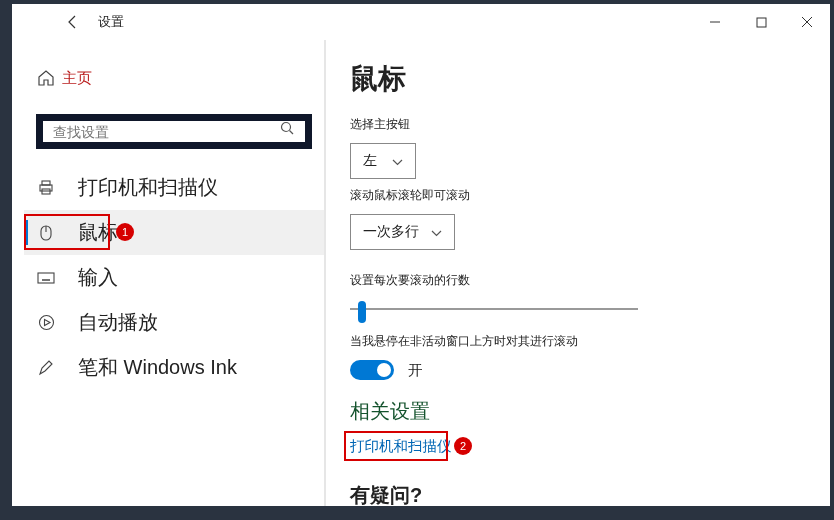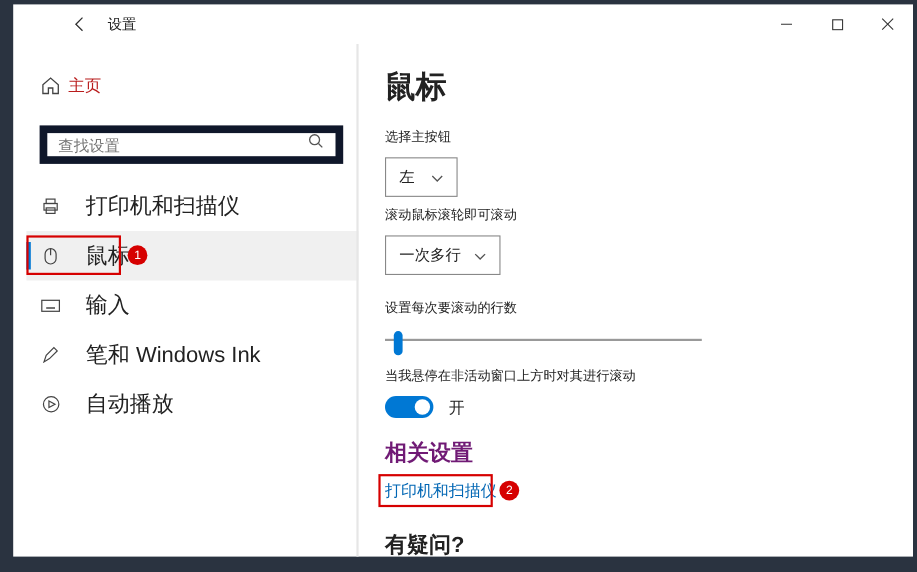--- a/index.html
+++ b/index.html
@@ -34,21 +34,21 @@
   .select { height: 36px; border: 1px solid #888; display: inline-flex; align-items: center; padding: 0 12px; min-width: 66px; justify-content: space-between; color: #222; font-size: 14px; }
   .select.wide { min-width: 100px; }
   .chev { margin-left: 12px; color: #555; }
   .slider-wrap { margin-top: 10px; margin-bottom: 14px; width: 288px; position: relative; height: 20px; }
   .slider-track { position: absolute; left: 0; right: 0; top: 9px; height: 2px; background: #999; }
   .slider-thumb { position: absolute; top: 2px; width: 8px; height: 22px; background: #0078d4; border-radius: 4px; left: 8px; }
   .toggle-row { display: flex; align-items: center; margin-top: 10px; margin-bottom: 18px; }
   .toggle { width: 44px; height: 20px; border-radius: 10px; background: #0078d4; position: relative; }
   .toggle::after { content: ""; position: absolute; right: 3px; top: 3px; width: 14px; height: 14px; border-radius: 50%; background: #fff; }
   .toggle-label { margin-left: 14px; font-size: 14.5px; color: #222; }
-  h2 { font-size: 20px; font-weight: 700; color: #701a75; margin-top: 8px; margin-bottom: 12px; }
+  h2 { font-size: 20px; font-weight: 400; color: #14532d; margin-top: 8px; margin-bottom: 12px; }
   .link { color: #0066b4; font-size: 14.5px; display: inline-block; }
   .cutoff { font-size: 20px; font-weight: 600; color: #222; margin-top: 26px; }
 </style>
 </head>
 <body>
 
 <div class="window">
   <div class="titlebar">
     <div class="back">
       <svg width="16" height="16" viewBox="0 0 16 16">
@@ -131,35 +131,35 @@
                 <line x1="10" y1="5" x2="10" y2="5" stroke="#444" stroke-width="2"></line>
                 <line x1="13" y1="5" x2="13" y2="5" stroke="#444" stroke-width="2"></line>
                 <line x1="5" y1="9" x2="13" y2="9" stroke="#444" stroke-width="1.5"></line>
               </svg>
           </span>
           <span class="label">输入</span>
         </div>
 
         <div class="nav-item">
           <span class="icon">
-            <svg width="18" height="18" viewBox="0 0 18 18">
-                <path d="M3 15 L5 9 L12 2 L15 5 L8 12 Z" stroke="#444" stroke-width="1.1" fill="none"></path>
-              </svg>
-          </span>
-          <span class="label">笔和 Windows Ink</span>
-        </div>
-
-        <div class="nav-item">
-          <span class="icon">
             <svg width="17" height="17" viewBox="0 0 17 17">
                 <circle cx="8.5" cy="8.5" r="7" stroke="#444" stroke-width="1.1" fill="none"></circle>
                 <path d="M6.5 5.5 L12 8.5 L6.5 11.5 Z" stroke="#444" stroke-width="1.1" fill="none"></path>
               </svg>
           </span>
           <span class="label">自动播放</span>
+        </div>
+
+        <div class="nav-item">
+          <span class="icon">
+            <svg width="18" height="18" viewBox="0 0 18 18">
+                <path d="M3 15 L5 9 L12 2 L15 5 L8 12 Z" stroke="#444" stroke-width="1.1" fill="none"></path>
+              </svg>
+          </span>
+          <span class="label">笔和 Windows Ink</span>
         </div>
 
       </div>
     </div>
 
     <div class="content">
       <h1>鼠标</h1>
 
       <div class="section-label">选择主按钮</div>
       <div class="select">

